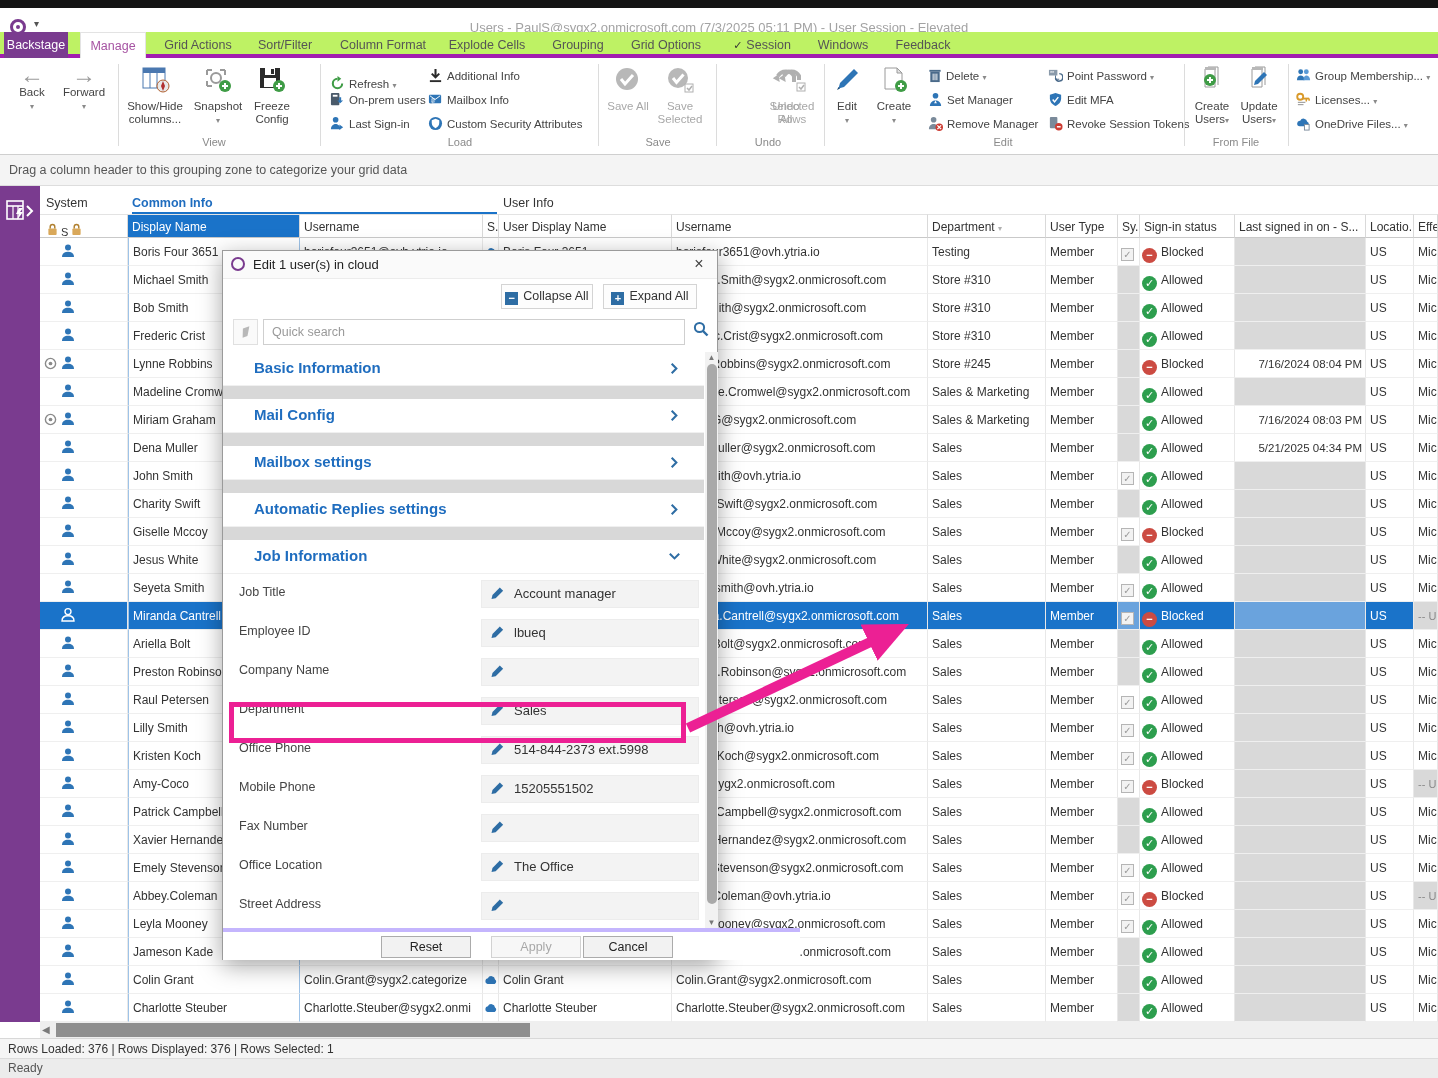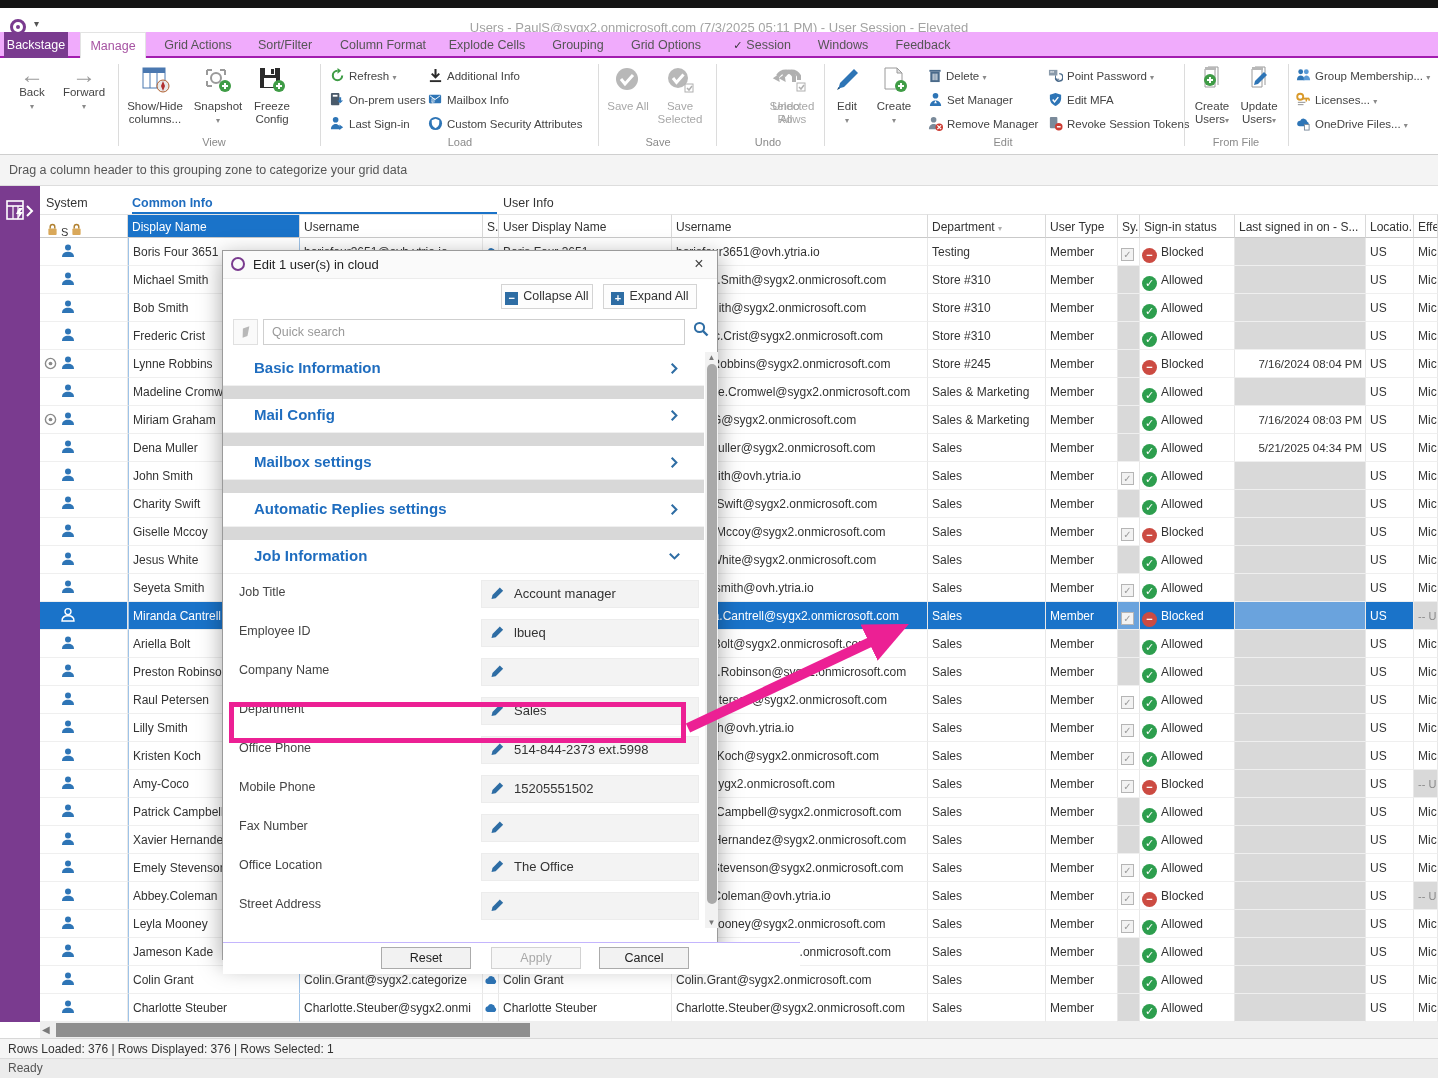--- a/index.html
+++ b/index.html
@@ -9,21 +9,21 @@
 
   
   #topstrip{left:0;top:0;width:1438px;height:8px;background:#141414;}
   #titlebar{left:0;top:8px;width:1438px;height:24px;background:#ffffff;}
   #app-logo{left:10px;top:11px;width:16px;height:16px;border:3px solid #7a3b8f;border-radius:50%;}
   #app-logo:after{content:"";position:absolute;left:3px;top:3px;width:4px;height:4px;background:#7a3b8f;border-radius:50%;}
   #qat-icon{left:34px;top:13px;width:14px;height:12px;color:#555;font-size:10px;line-height:6px;}
   #window-title{left:0;top:12px;width:1438px;text-align:center;color:#a3a3a3;font-size:13px;}
 
   
-  #tabrow{left:0;top:32px;width:1438px;height:26px;background:#f0abfc;border-bottom:2px solid #a21caf;}
+  #tabrow{left:0;top:32px;width:1438px;height:26px;background:#bef264;border-bottom:4px solid #a21caf;}
   .tab{position:absolute;top:0;height:26px;line-height:26px;font-size:12.5px;color:#555;text-align:center;cursor:default;}
   #tab-backstage{left:4px;width:64px;background:#7a3b8f;color:#fff;}
   #tab-manage{left:80px;width:66px;background:#fff;color:#a653a2;border:1px solid #e3e3e3;border-bottom:none;}
   .tab .chk{color:#333;margin-right:4px;font-size:11px;}
 
   
   #ribbon{left:0;top:58px;width:1438px;height:97px;background:#ffffff;border-bottom:1px solid #cfcfcf;}
   .rdiv{position:absolute;top:6px;width:1px;height:82px;background:#dcdcdc;}
   .rgrouplabel{position:absolute;top:78px;font-size:11px;color:#8a8a8a;text-align:center;}
   .bigbtn{position:absolute;top:6px;text-align:center;font-size:11.5px;color:#444;line-height:13px;}
@@ -80,21 +80,21 @@
   .secbar{width:481px;height:34px;background:#fff;position:relative;border-bottom:1px solid #f0f0f0;}
   .secbar .sectitle{position:absolute;left:31px;top:7px;font-size:15px;font-weight:bold;color:#1f6dbf;}
   .secbar .chev{position:absolute;right:22px;top:9px;}
   .fieldrow{position:relative;width:481px;height:39px;}
   .fieldlabel{position:absolute;left:16px;top:11px;font-size:12.5px;color:#444;}
   .fieldbox{position:absolute;left:258px;top:6px;width:218px;height:28px;background:#f3f3f3;border:1px solid #ececec;font-size:13px;color:#333;line-height:26px;padding-left:8px;}
   .penic{display:inline-block;margin-right:9px;vertical-align:-2px;}
   #dlg-scroll{position:absolute;left:482px;top:101px;width:13px;height:576px;background:#f2f2f2;}
   #dlg-scroll .sarr{position:absolute;left:0;width:13px;font-size:8px;color:#777;text-align:center;}
   #dlg-thumb{position:absolute;left:1.5px;top:12px;width:10px;height:540px;background:#a9a9a9;border-radius:5px;}
-  #dlg-btnbar{position:absolute;left:0;top:677px;width:577px;height:32px;background:#fff;border-top:1px solid #c4b5fd;margin-top:14px;}
+  #dlg-btnbar{position:absolute;left:0;top:677px;width:577px;height:32px;background:#fff;border-top:4px solid #c4b5fd;}
   .dlg-btn{position:absolute;top:4px;width:90px;height:22px;text-align:center;font-size:12.5px;line-height:20px;background:#f2f2f2;border:1px solid #ababab;color:#222;}
   .dlg-btn.disabled{color:#a8a8a8;border-color:#d2d2d2;background:#f7f7f7;}
 
   
   #pink-rect{left:229px;top:702px;width:457px;height:41px;border:5px solid #ec2094;z-index:30;}
   #arrow-svg{left:0;top:0;width:1438px;height:1078px;z-index:29;pointer-events:none;}
 </style>
 </head>
 <body>
 
@@ -160,21 +160,21 @@
             <rect x="14" y="3" width="3" height="5" fill="#2b2b2b"></rect>
             <rect x="7" y="12" width="12" height="9" fill="#fff"></rect>
             <circle cx="22" cy="20" r="6" fill="#3f9c46"></circle>
             <path d="M22 17 v6 M19 20 h6" stroke="#fff" stroke-width="2"></path>
           </svg></span>
       <span>Freeze Config</span>
     </div>
     <div class="rgrouplabel" style="left:124px;width:180px;">View</div>
     <div class="rdiv" style="left:320px;"></div>
 
-    <div class="smallrow" style="left:330px;top:8px;"><span class="sic"><svg width="15" height="15" viewBox="0 0 16 16">
+    <div class="smallrow" style="left:330px;top:16px;"><span class="sic"><svg width="15" height="15" viewBox="0 0 16 16">
             <path d="M13 8 A5 5 0 1 1 8 3" fill="none" stroke="#3f9c46" stroke-width="2.2"></path>
             <path d="M8 0 L12 3 L8 6 Z" fill="#3f9c46"></path>
           </svg></span><span>Refresh</span> <span class="caret">▾</span></div>
     <div class="smallrow" style="left:330px;top:32px;"><span class="sic"><svg width="15" height="15" viewBox="0 0 16 16">
             <rect x="1" y="1" width="9" height="13" rx="1" fill="#4a5a6a"></rect>
             <rect x="3" y="3" width="5" height="2" fill="#fff"></rect>
             <path d="M11 6 v5 h-3 l4.5 4 l4.5 -4 h-3 v-5 Z" fill="#2e75b6" transform="scale(0.7) translate(3,2)"></path>
           </svg></span><span>On-prem users</span> <span class="caret">▾</span></div>
     <div class="smallrow" style="left:330px;top:56px;"><span class="sic"><svg width="15" height="15" viewBox="0 0 16 16">
             <circle cx="6" cy="4" r="3" fill="#2e75b6"></circle>
@@ -994,21 +994,21 @@
         </div>
       </div>
     <div id="dlg-scroll">
       <div class="sarr" style="top:1px;">▲</div>
       <div id="dlg-thumb"></div>
       <div class="sarr" style="bottom:1px;">▼</div>
     </div>
     <div id="dlg-btnbar">
       <div class="dlg-btn" style="left:158px;">Reset</div>
       <div class="dlg-btn disabled" style="left:268px;">Apply</div>
-      <div class="dlg-btn" style="left:376px;">Cancel</div>
+      <div class="dlg-btn" style="left:360px;">Cancel</div>
     </div>
   </div>
 
   <div id="pink-rect" class="abs"></div>
   <svg id="arrow-svg" class="abs">
     <defs>
       <marker id="ah" markerWidth="4.6" markerHeight="4.6" refX="3.2" refY="2" orient="auto">
         <path d="M0,0 L4.4,2 L0,4 Z" fill="#ec2094"></path>
       </marker>
     </defs>

